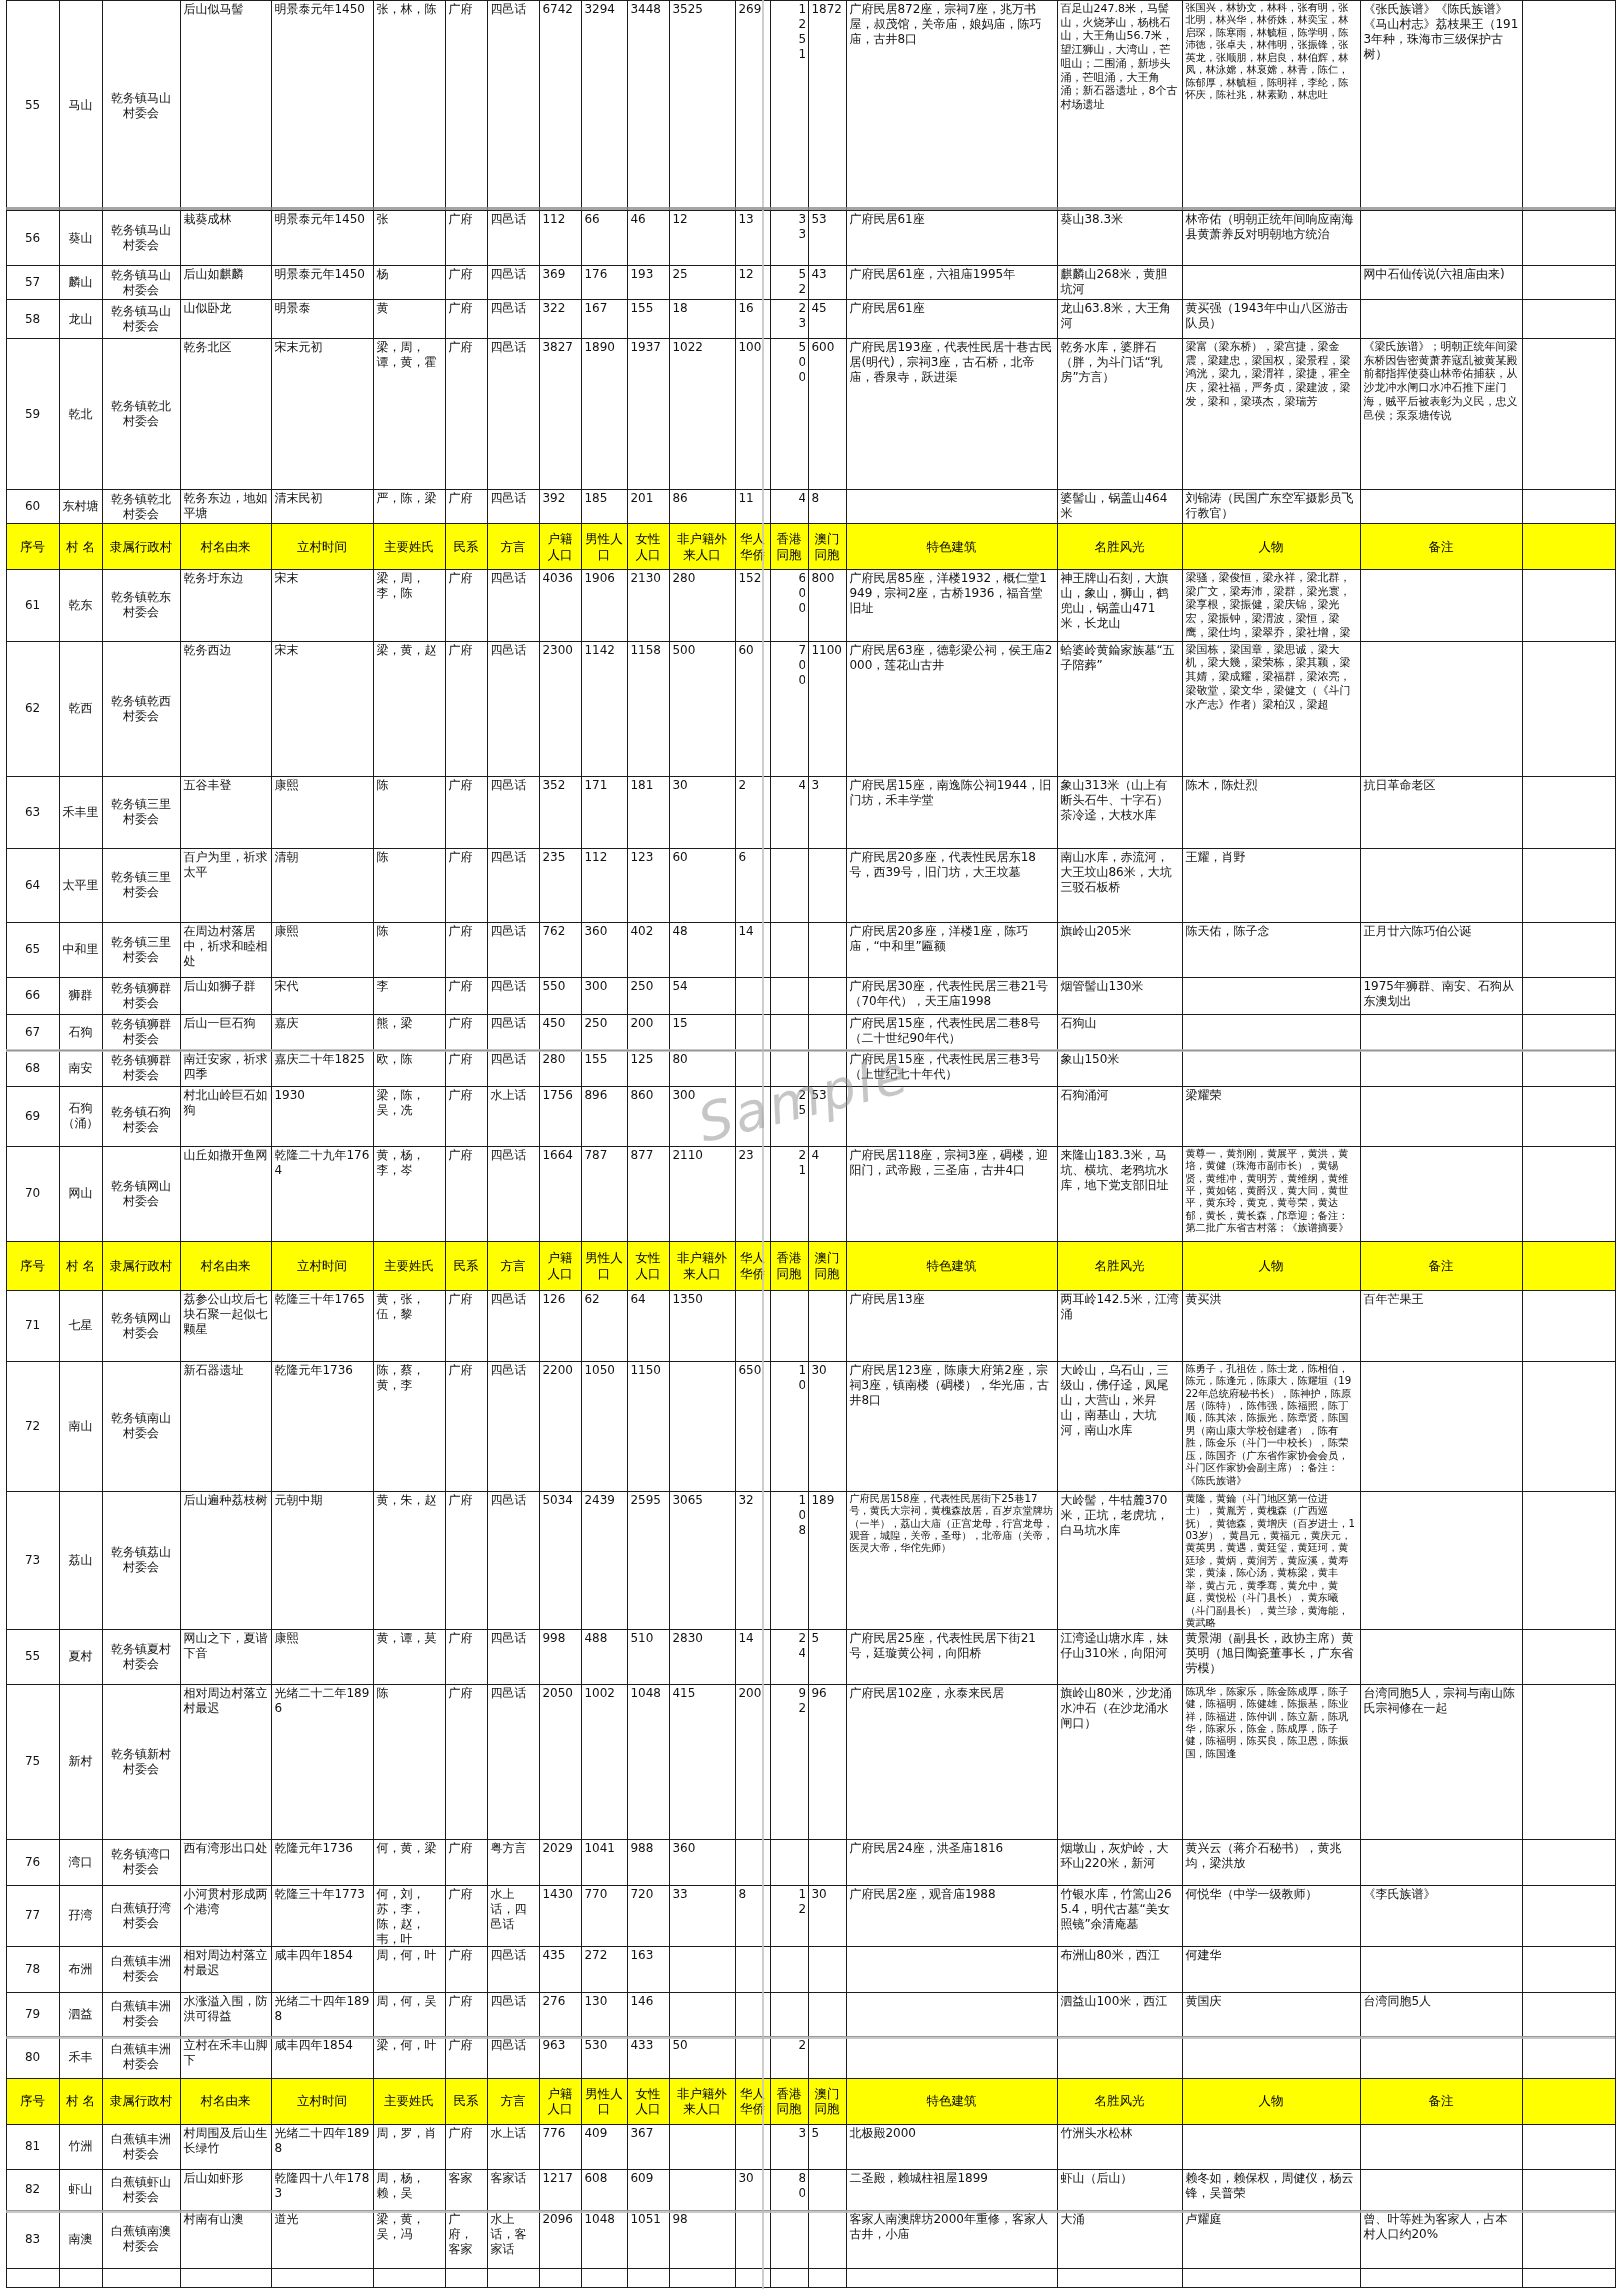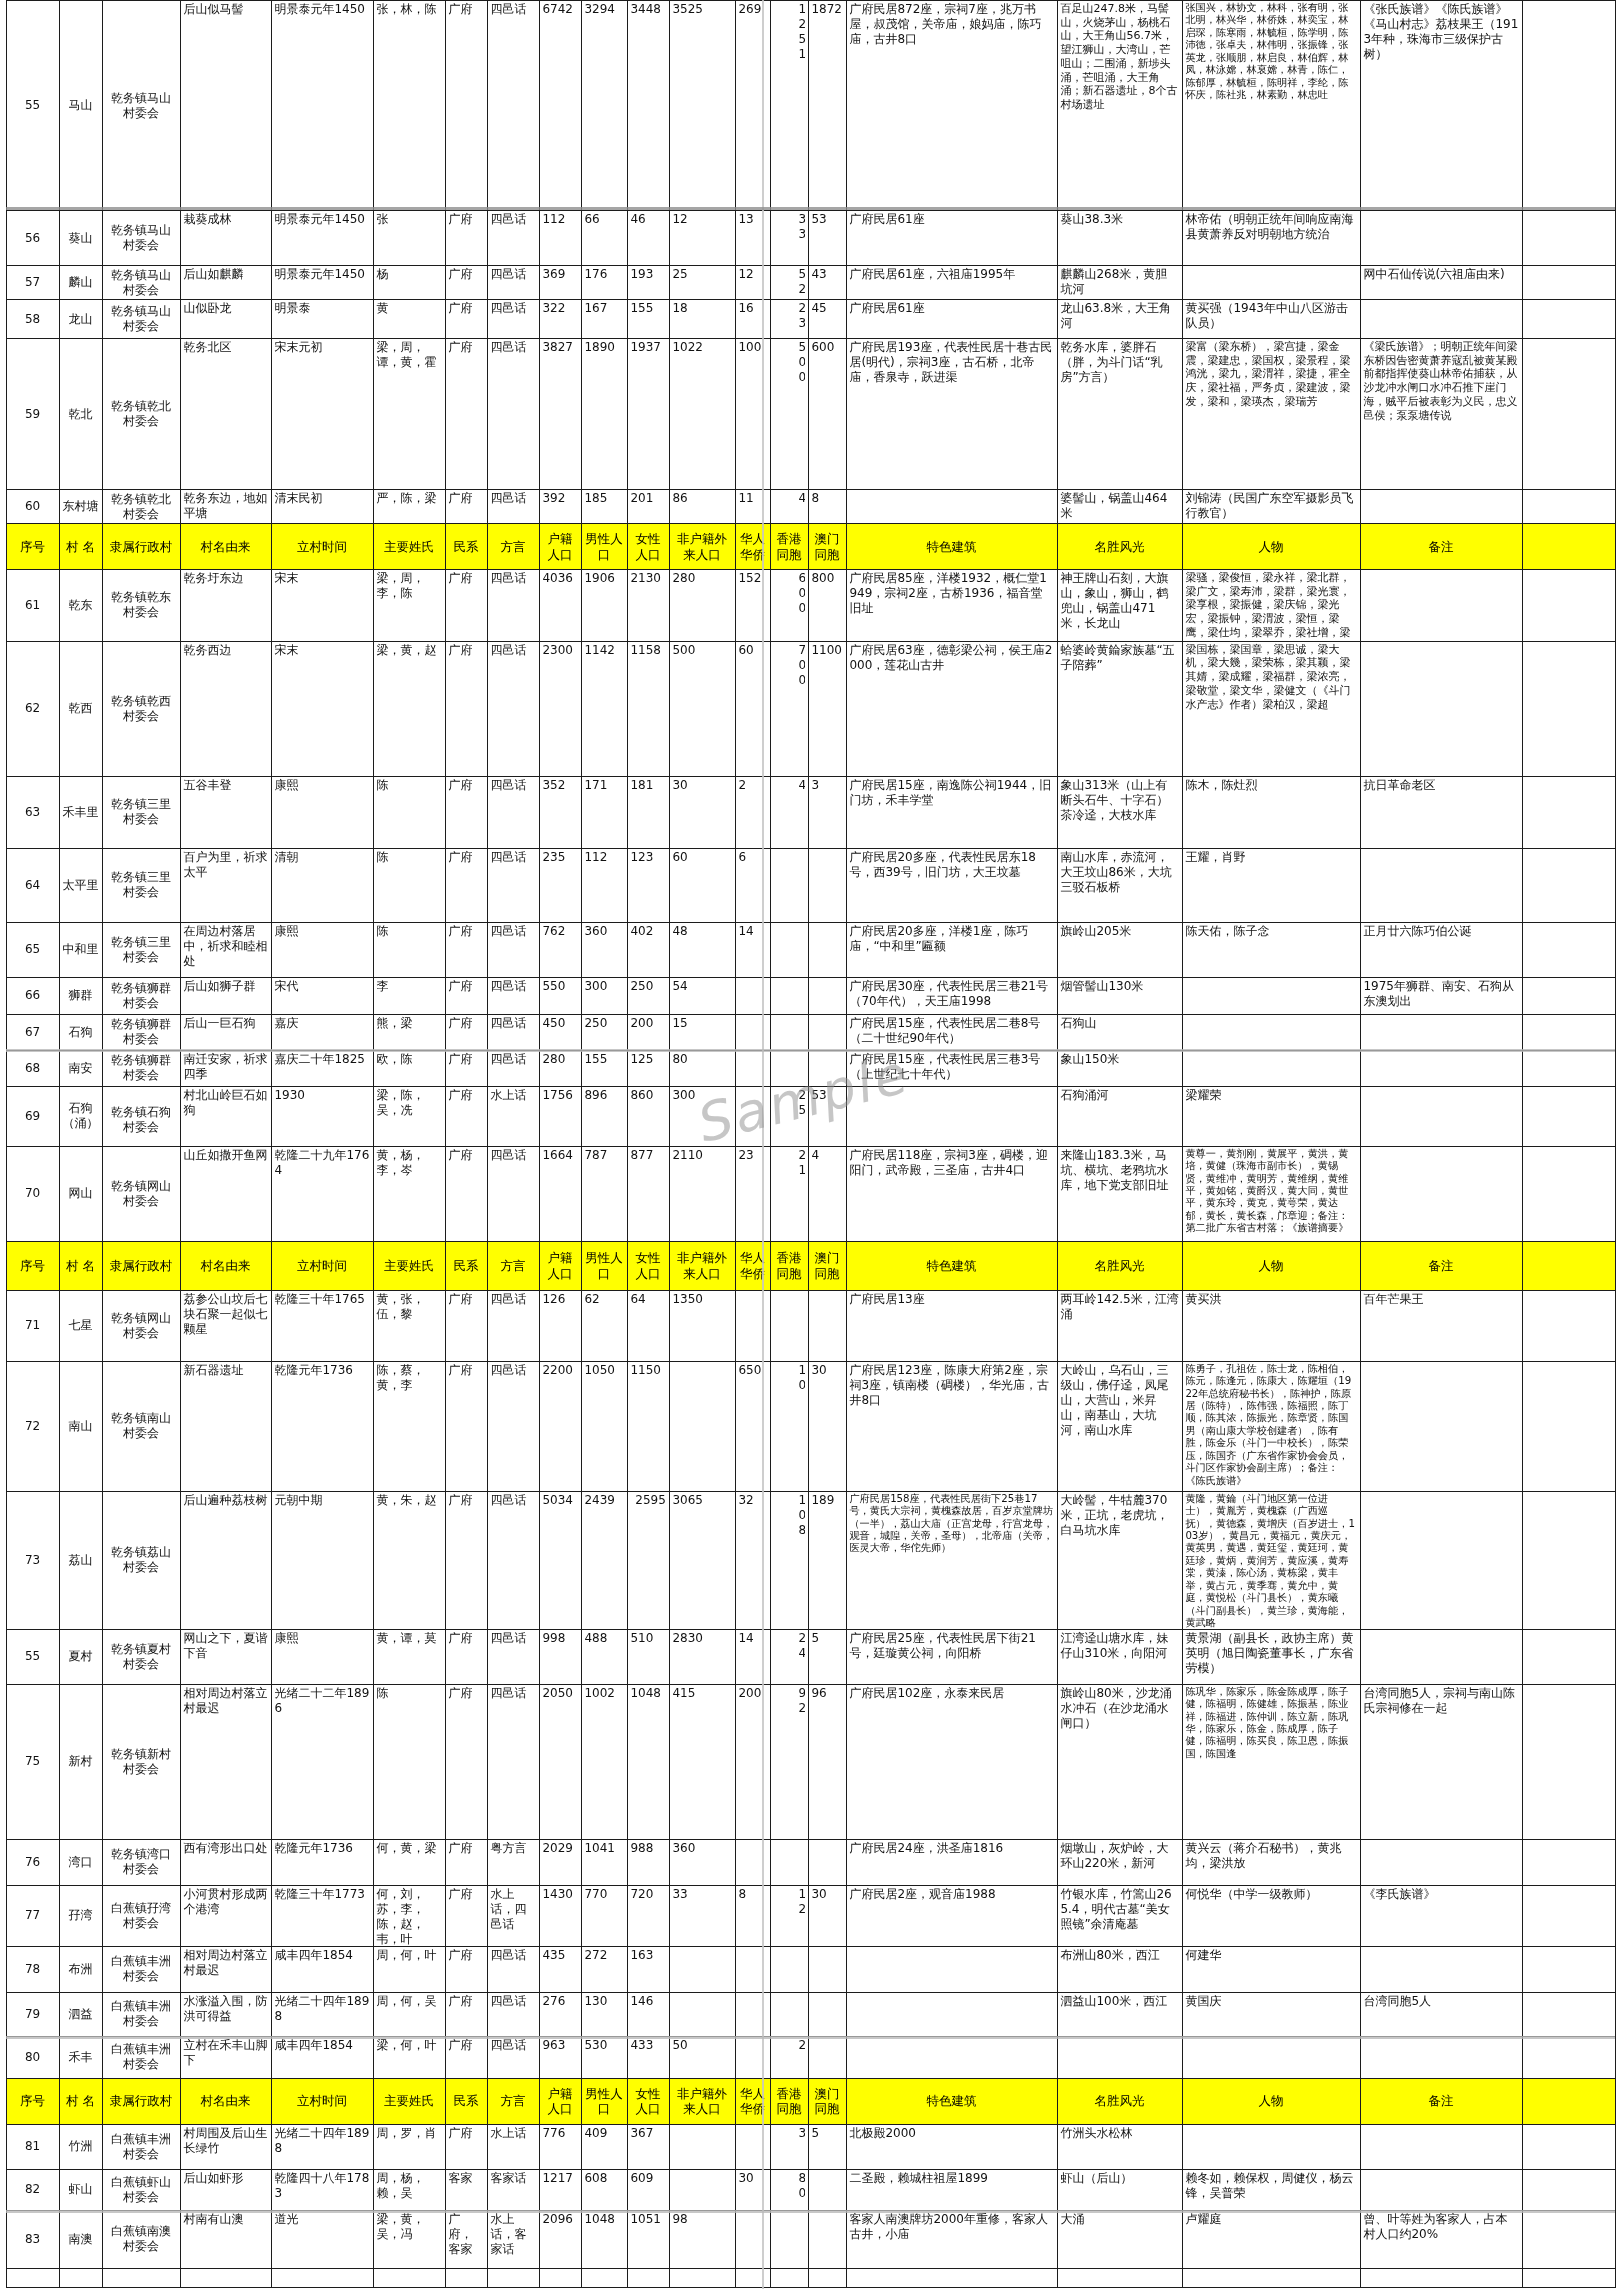--- a/index.html
+++ b/index.html
@@ -1252,21 +1252,21 @@
         <td class="col-dialect">
           <div class="cw" style="max-height: 135px;">四邑话</div>
         </td>
         <td class="col-pop">
           <div class="cw" style="max-height: 135px;">5034</div>
         </td>
         <td class="col-male">
           <div class="cw" style="max-height: 135px;">2439</div>
         </td>
         <td class="col-female">
-          <div class="cw" style="max-height: 135px; text-align: right;">2595</div>
+          <div class="cw" style="max-height: 135px;">2595</div>
         </td>
         <td class="col-migrant">
           <div class="cw" style="max-height: 135px;">3065</div>
         </td>
         <td class="col-overseas">
           <div class="cw" style="max-height: 135px;">32</div>
         </td>
         <td class="col-hk">
           <div class="cw" style="max-height: 135px;">108</div>
         </td>

